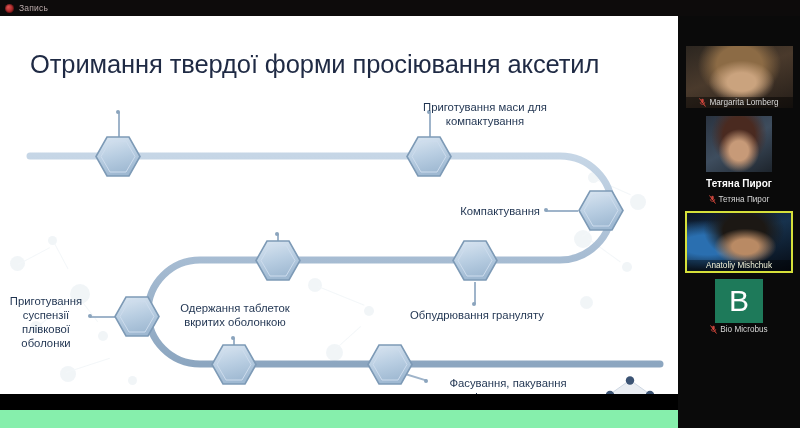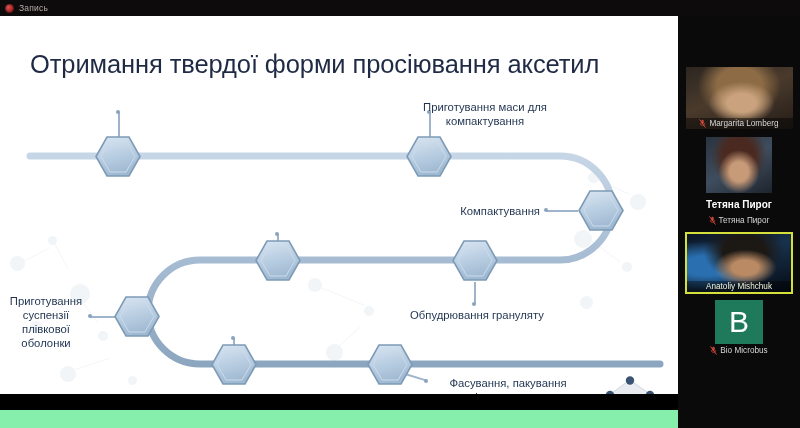--- a/index.html
+++ b/index.html
@@ -259,41 +259,43 @@
       </div>
 
       <div class="lbl" style="left:385px;top:84px;width:200px;">Приготування маси для
 компактування</div>
       <div class="lbl right" style="left:390px;top:188px;width:150px;">Компактування</div>
       <div class="lbl" style="left:382px;top:292px;width:190px;">Обпудрювання грануляту</div>
       <div class="lbl left" style="left:0px;top:278px;width:92px;text-align:center;">Приготування
 суспензії
 плівкової
 оболонки</div>
+      <div class="lbl" style="left:152px;top:285px;width:166px;">Одержання таблеток
+вкритих оболонкою</div>
       <div class="lbl left" style="left:428px;top:360px;width:160px;text-align:center;">Фасування, пакування
 відвантаження</div>
 
       <div class="page-badge">
         <svg viewBox="0 0 50 48">
           <polygon points="25,4 46,19 38,44 12,44 4,19" fill="#e9edf2" stroke="#cfd8e3" stroke-width="1"></polygon>
           <circle cx="25" cy="4.5" r="4.2" fill="#3c5474"></circle>
           <circle cx="45" cy="19" r="4.2" fill="#3c5474"></circle>
           <circle cx="38" cy="43" r="4.2" fill="#3c5474"></circle>
           <circle cx="12" cy="43" r="4.2" fill="#3c5474"></circle>
           <circle cx="5" cy="19" r="4.2" fill="#3c5474"></circle>
         </svg>
         <div class="page-num">24</div>
       </div>
     </div>
     <div class="slide-bottom-black"></div>
   </div>
 
   <div class="rail">
 
-    <div class="tile" style="margin-top:51px;">
+    <div class="tile" style="margin-top:30px;">
       <div class="tile-video" style="width:107px;height:62px;background:linear-gradient(160deg,#2c2620,#4a3a2c 45%,#241d18);">
         <div class="face" style="background:radial-gradient(ellipse at 52% 58%, #caa37e 0 18%, rgba(202,163,126,0) 42%),
                     radial-gradient(ellipse at 50% 30%, #8c6b45 0 30%, rgba(140,107,69,0) 55%);"></div>
         <div class="tile-name" style="background:rgba(0,0,0,.45);">
           <svg class="mic-muted" viewBox="0 0 8 10">
             <rect x="2.6" y="0.6" width="2.8" height="5" rx="1.4" fill="#c6443c"></rect>
             <path d="M1.4 4.6a2.6 2.6 0 0 0 5.2 0" stroke="#c6443c" stroke-width=".9" fill="none"></path>
             <line x1="0.6" y1="0.4" x2="7.4" y2="9.6" stroke="#e04a3c" stroke-width="1.1"></line>
           </svg>
           <span class="nm">Margarita Lomberg</span>

